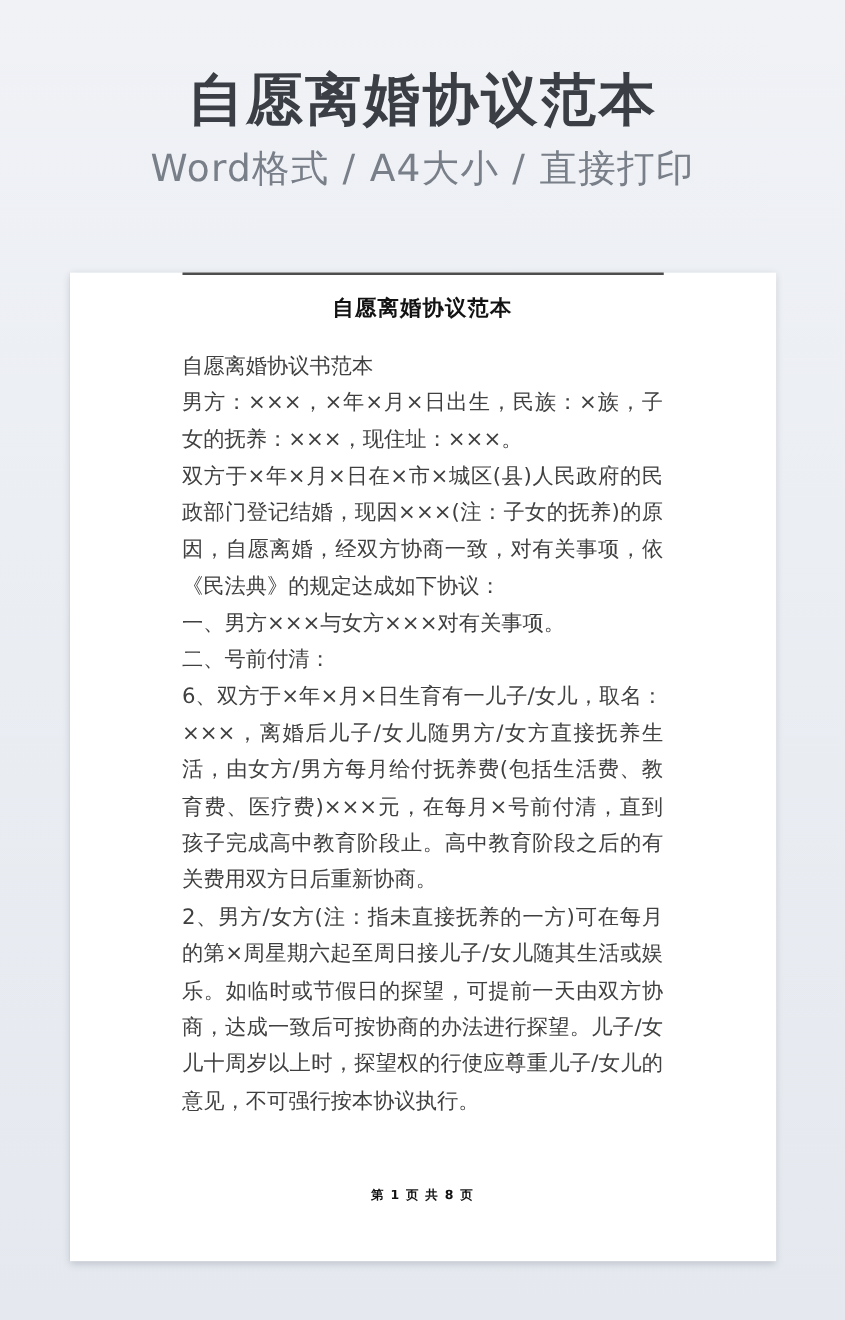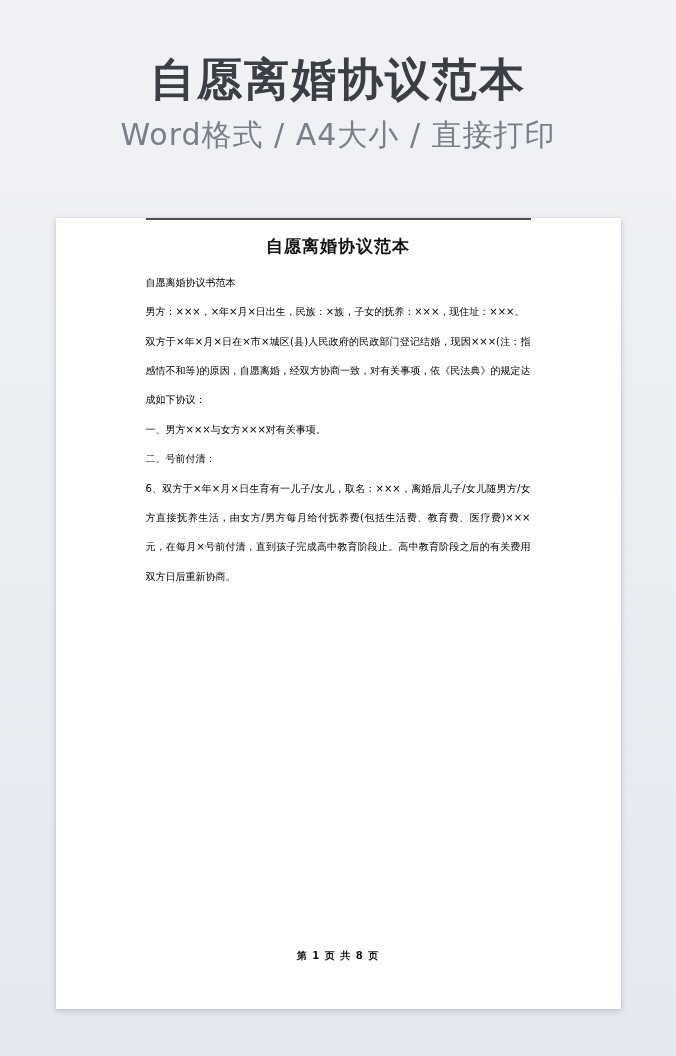--- a/index.html
+++ b/index.html
@@ -50,24 +50,24 @@
   }
   .doc-title {
     margin-top: 15px;
     text-align: center;
     font-size: 17px;
     font-weight: 700;
     color: #121212;
     letter-spacing: 1px;
   }
   .doc-body {
-    margin-top: 10px;
-    font-size: 10px;
+    margin-top: 21px;
+    font-size: 17px;
     line-height: 29.4px;
-    color: #000000;
+    color: #404040;
     text-align: justify;
     word-break: break-all;
   }
   .doc-body p {
     margin: 0;
   }
   .doc-footer {
     position: absolute;
     left: 0;
     right: 0;
@@ -87,20 +87,21 @@
   <div class="banner-subtitle">Word格式 / A4大小 / 直接打印</div>
 </div>
 
 <div class="doc-page">
   <div class="doc-inner">
     <hr class="doc-divider">
     <div class="doc-title">自愿离婚协议范本</div>
     <div class="doc-body">
       <p>自愿离婚协议书范本</p>
       <p>男方：×××，×年×月×日出生，民族：×族，子女的抚养：×××，现住址：×××。</p>
-      <p>双方于×年×月×日在×市×城区(县)人民政府的民政部门登记结婚，现因×××(注：指感情不和等)的原因，自愿离婚，经双方协商一致，对有关事项，依《民法典》的规定达成如下协议：</p>
+      <p>双方于×年×月×日在×市×城区(县)人民政府的民政部门登记结婚，现因×××(注：子女的抚养)的原因，自愿离婚，经双方协商一致，对有关事项，依《民法典》的规定达成如下协议：</p>
       <p>一、男方×××与女方×××对有关事项。</p>
       <p>二、号前付清：</p>
       <p>6、双方于×年×月×日生育有一儿子/女儿，取名：×××，离婚后儿子/女儿随男方/女方直接抚养生活，由女方/男方每月给付抚养费(包括生活费、教育费、医疗费)×××元，在每月×号前付清，直到孩子完成高中教育阶段止。高中教育阶段之后的有关费用双方日后重新协商。</p>
+      <p>2、男方/女方(注：指未直接抚养的一方)可在每月的第×周星期六起至周日接儿子/女儿随其生活或娱乐。如临时或节假日的探望，可提前一天由双方协商，达成一致后可按协商的办法进行探望。儿子/女儿十周岁以上时，探望权的行使应尊重儿子/女儿的意见，不可强行按本协议执行。</p>
     </div>
   </div>
   <div class="doc-footer">第 1 页 共 8 页</div>
 </div>
 
 </body></html>

